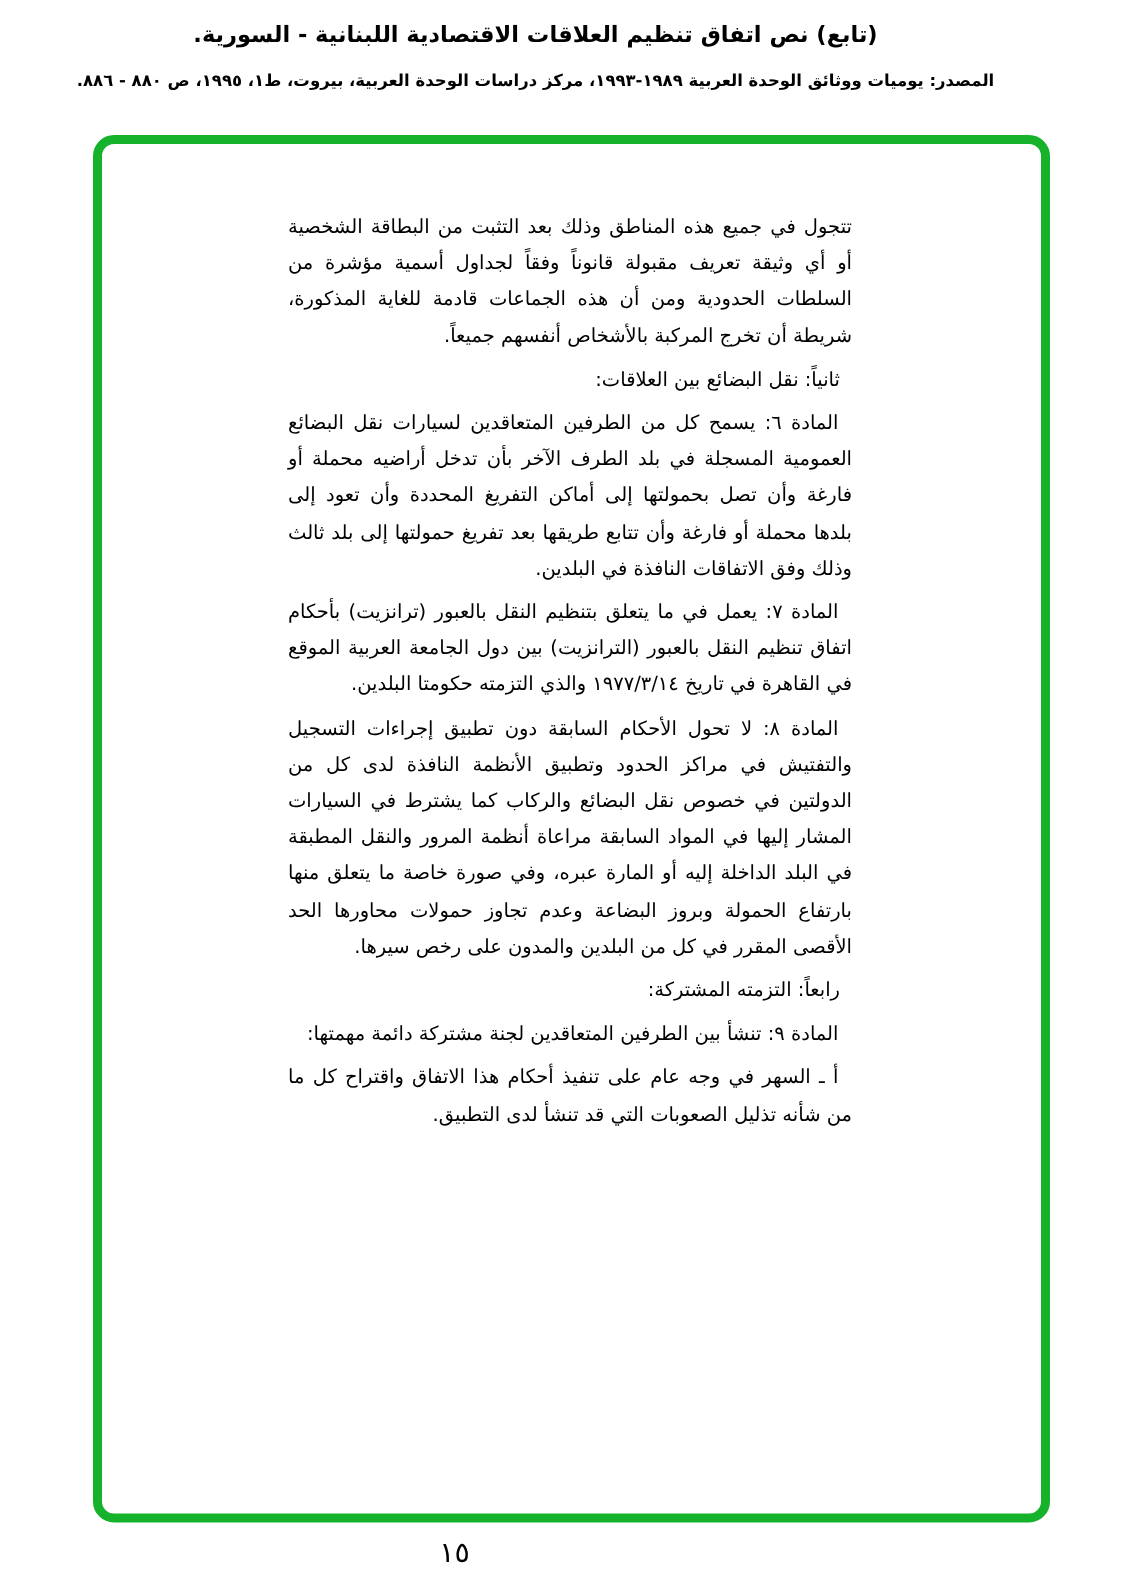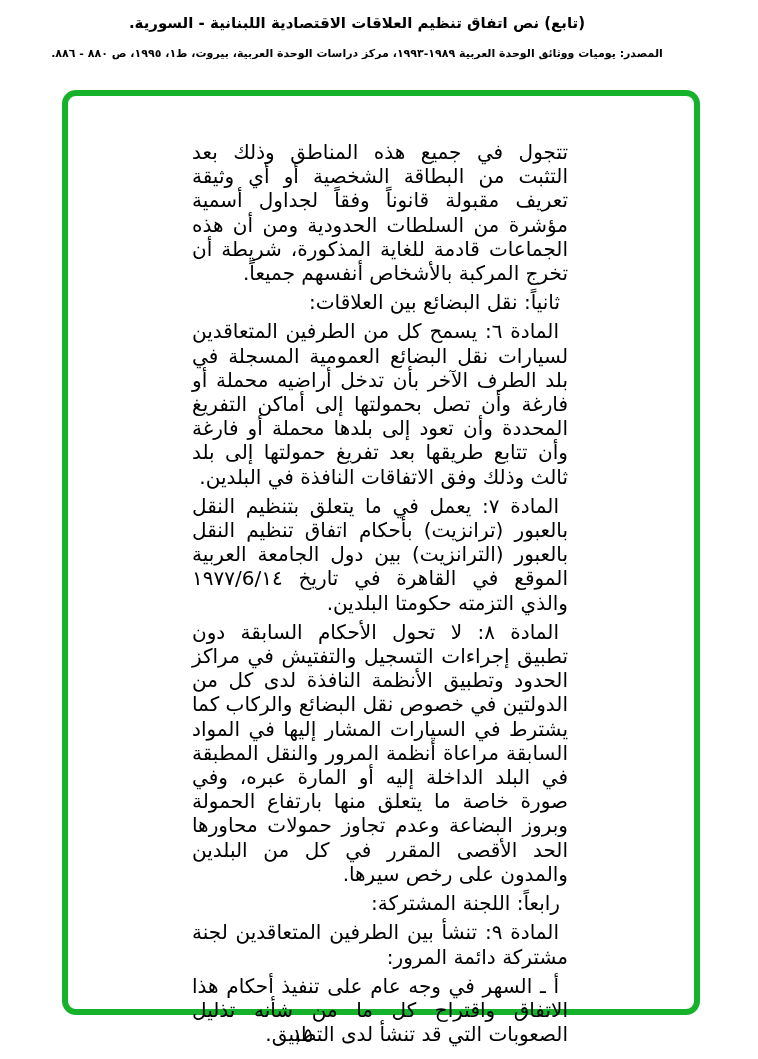--- a/index.html
+++ b/index.html
@@ -46,21 +46,21 @@
     border: 6px solid #17b22c;
     border-radius: 14px;
     background: transparent;
   }
   .text-column {
     position: absolute;
     left: 192px;
     top: 140px;
     width: 376px;
     direction: rtl;
-    font-size: 20px;
+    font-size: 13px;
     line-height: 24.2px;
     text-align: justify;
     text-justify: inter-word;
   }
   .text-column p {
     margin: 0 0 5px 0;
   }
   .text-column p.heading {
     text-align: right;
     text-indent: 8px;
@@ -88,22 +88,22 @@
     <div class="doc-title">(تابع) نص اتفاق تنظيم العلاقات الاقتصادية اللبنانية - السورية.</div>
     <div class="doc-source">المصدر: يوميات ووثائق الوحدة العربية ١٩٨٩-١٩٩٣، مركز دراسات الوحدة العربية، بيروت، ط١، ١٩٩٥، ص ٨٨٠ - ٨٨٦.</div>
   </div>
 
   <div class="annotation-box"></div>
 
   <div class="text-column">
     <p class="body">تتجول في جميع هذه المناطق وذلك بعد التثبت من البطاقة الشخصية أو أي وثيقة تعريف مقبولة قانوناً وفقاً لجداول أسمية مؤشرة من السلطات الحدودية ومن أن هذه الجماعات قادمة للغاية المذكورة، شريطة أن تخرج المركبة بالأشخاص أنفسهم جميعاً.</p>
     <p class="heading">ثانياً: نقل البضائع بين العلاقات:</p>
     <p class="body indent">المادة ٦: يسمح كل من الطرفين المتعاقدين لسيارات نقل البضائع العمومية المسجلة في بلد الطرف الآخر بأن تدخل أراضيه محملة أو فارغة وأن تصل بحمولتها إلى أماكن التفريغ المحددة وأن تعود إلى بلدها محملة أو فارغة وأن تتابع طريقها بعد تفريغ حمولتها إلى بلد ثالث وذلك وفق الاتفاقات النافذة في البلدين.</p>
-    <p class="body indent">المادة ٧: يعمل في ما يتعلق بتنظيم النقل بالعبور (ترانزيت) بأحكام اتفاق تنظيم النقل بالعبور (الترانزيت) بين دول الجامعة العربية الموقع في القاهرة في تاريخ ١٩٧٧/6/١٤ والذي التزمته حكومتا البلدين.</p>
+    <p class="body indent">المادة ٧: يعمل في ما يتعلق بتنظيم النقل بالعبور (ترانزيت) بأحكام اتفاق تنظيم النقل بالعبور (الترانزيت) بين دول الجامعة العربية الموقع في القاهرة في تاريخ ١٩٧٧/٣/١٤ والذي التزمته حكومتا البلدين.</p>
     <p class="body indent">المادة ٨: لا تحول الأحكام السابقة دون تطبيق إجراءات التسجيل والتفتيش في مراكز الحدود وتطبيق الأنظمة النافذة لدى كل من الدولتين في خصوص نقل البضائع والركاب كما يشترط في السيارات المشار إليها في المواد السابقة مراعاة أنظمة المرور والنقل المطبقة في البلد الداخلة إليه أو المارة عبره، وفي صورة خاصة ما يتعلق منها بارتفاع الحمولة وبروز البضاعة وعدم تجاوز حمولات محاورها الحد الأقصى المقرر في كل من البلدين والمدون على رخص سيرها.</p>
-    <p class="heading">رابعاً: اللجنة المشتركة:</p>
-    <p class="body indent">المادة ٩: تنشأ بين الطرفين المتعاقدين لجنة مشتركة دائمة المرور:</p>
+    <p class="heading">رابعاً: التزمته المشتركة:</p>
+    <p class="body indent">المادة ٩: تنشأ بين الطرفين المتعاقدين لجنة مشتركة دائمة مهمتها:</p>
     <p class="body indent">أ ـ السهر في وجه عام على تنفيذ أحكام هذا الاتفاق واقتراح كل ما من شأنه تذليل الصعوبات التي قد تنشأ لدى التطبيق.</p>
   </div>
 
   <div class="page-number">١٥</div>
 
 </div>
 
 </body></html>

